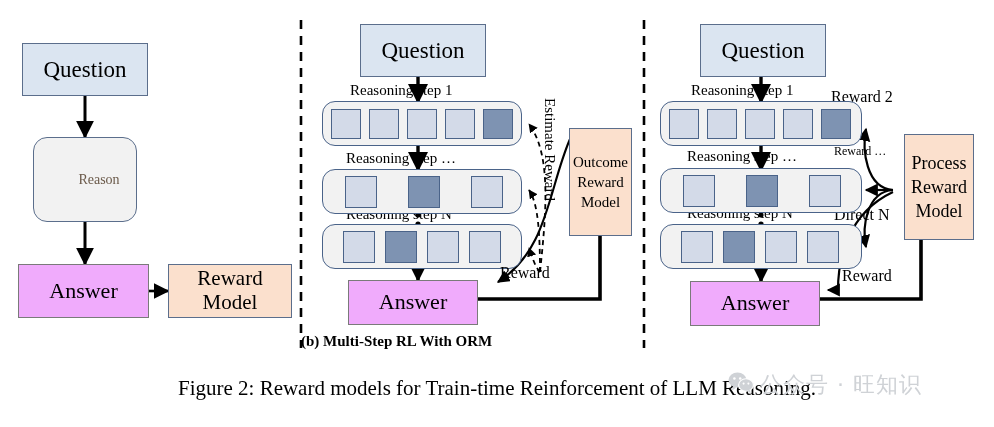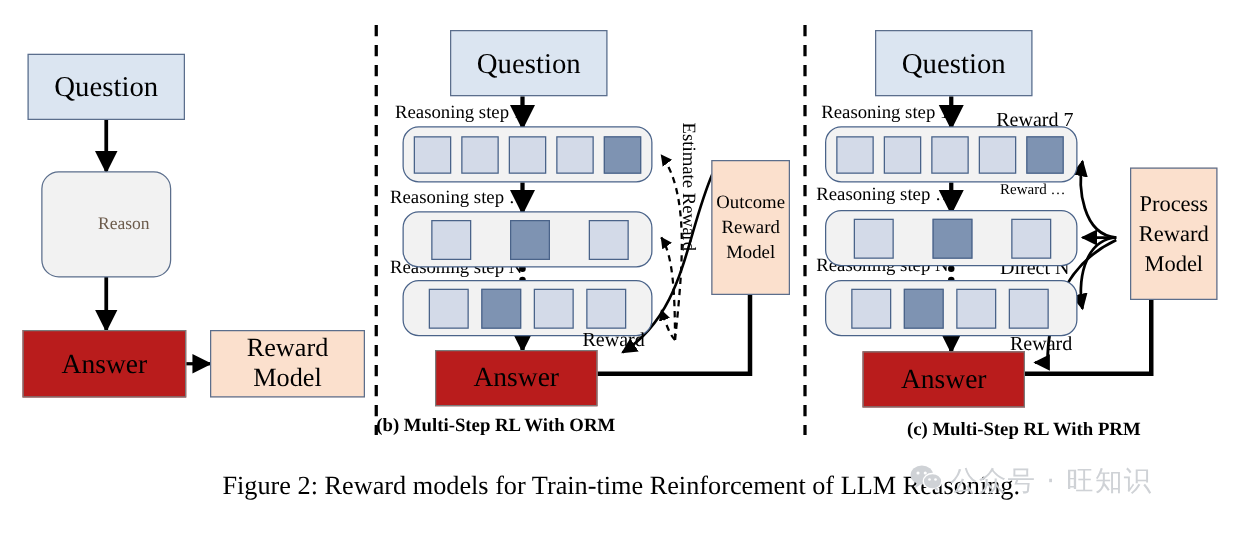--- a/index.html
+++ b/index.html
@@ -6,25 +6,25 @@
   body{width:994px;height:427px;position:relative;overflow:hidden;
        font-family:"Liberation Serif","DejaVu Serif",serif;color:#000;}
 
   .fig{position:absolute;left:0;top:0;width:994px;height:348px;}
 
   
   .box{position:absolute;box-sizing:border-box;display:flex;
        align-items:center;justify-content:center;text-align:center;
        line-height:1.12;}
   .box.blue{background:#dbe5f1;border:1.6px solid #5b6e8c;}
-  .box.green{background:#b91c1c;border:1.6px solid #7a7a7a;}
+  .box.green{background:#f0abfc;border:1.6px solid #7a7a7a;}
   .box.peach{background:#fbe0cd;border:1.6px solid #5b6e8c;}
   .box.reason{background:#f2f2f2;border:1.6px solid #5b6e8c;border-radius:14px;}
 
-  .lbl{position:absolute;white-space:nowrap;}
+  .lbl{position:absolute;white-space:nowrap;margin-left:34px;}
 
   
   .steprow{position:absolute;box-sizing:border-box;background:#f2f2f2;
            border:1.4px solid #4a6389;border-radius:13px;}
   .cell{position:absolute;box-sizing:border-box;border:1.4px solid #4a6389;
         background:#d3dae8;}
   .cell.dark{background:#7e93b2;}
 
   .vert{position:absolute;white-space:nowrap;transform-origin:0 0;}
 
@@ -155,21 +155,21 @@
   <div class="box green" style="left:348px;top:280px;width:130px;height:45px;font-size:22px;">Answer</div>
 
   <div class="panelcap" style="left:301px;top:333px;width:343px;">(b) Multi-Step RL With ORM</div>
 
   <div class="box blue" style="left:700px;top:24px;width:126px;height:53px;font-size:23px;">Question</div>
 
   <div class="lbl" style="left:657px;top:82px;font-size:15px;">Reasoning step 1</div>
   <div class="lbl" style="left:653px;top:148px;font-size:15px;">Reasoning step …</div>
   <div class="lbl" style="left:653px;top:205px;font-size:15px;">Reasoning step N</div>
 
-  <div class="lbl" style="left:797px;top:88px;font-size:16px;">Reward 7</div>
+  <div class="lbl" style="left:797px;top:88px;font-size:16px;">Reward 2</div>
   <div class="lbl" style="left:800px;top:144px;font-size:12px;">Reward  …</div>
   <div class="lbl" style="left:800px;top:206px;font-size:16px;">Direct N</div>
 
   <div class="steprow" style="left:660px;top:101px;width:202px;height:45px;">
     <div class="cell" style="left:8px;top:7px;width:30px;height:30px;"></div>
     <div class="cell" style="left:46px;top:7px;width:30px;height:30px;"></div>
     <div class="cell" style="left:84px;top:7px;width:30px;height:30px;"></div>
     <div class="cell" style="left:122px;top:7px;width:30px;height:30px;"></div>
     <div class="cell dark" style="left:160px;top:7px;width:30px;height:30px;"></div>
   </div>
@@ -190,21 +190,20 @@
   <div class="box peach" style="left:904px;top:134px;width:70px;height:106px;font-size:18px;flex-direction:column;line-height:1.35;">
     <span>Process</span>
     <span>Reward</span>
     <span>Model</span>
   </div>
 
   <div class="lbl" style="left:808px;top:267px;font-size:16px;">Reward</div>
 
   <div class="box green" style="left:690px;top:281px;width:130px;height:45px;font-size:22px;">Answer</div>
 
-  <div class="panelcap" style="left:644px;top:336px;width:350px;text-align:center;">(c) Multi-Step RL With PRM</div>
 
   <div class="caption">Figure 2: Reward models for Train-time Reinforcement of LLM Reasoning.</div>
 
   <svg class="wmicon" style="left:728px;top:371px;" viewBox="0 0 26 22">
     <ellipse cx="9.5" cy="9" rx="9" ry="7.6" fill="#cfd2d6"></ellipse>
     <path d="M5,15.5 L4,19.5 L8.4,16.6 Z" fill="#cfd2d6"></path>
     <circle cx="6.4" cy="7.4" r="1.25" fill="#ffffff"></circle>
     <circle cx="12.2" cy="7.4" r="1.25" fill="#ffffff"></circle>
     <ellipse cx="18" cy="14" rx="7.4" ry="6.2" fill="#cfd2d6" stroke="#ffffff" stroke-width="1.1"></ellipse>
     <path d="M21.8,19 L22.6,22 L19.2,19.8 Z" fill="#cfd2d6"></path>

